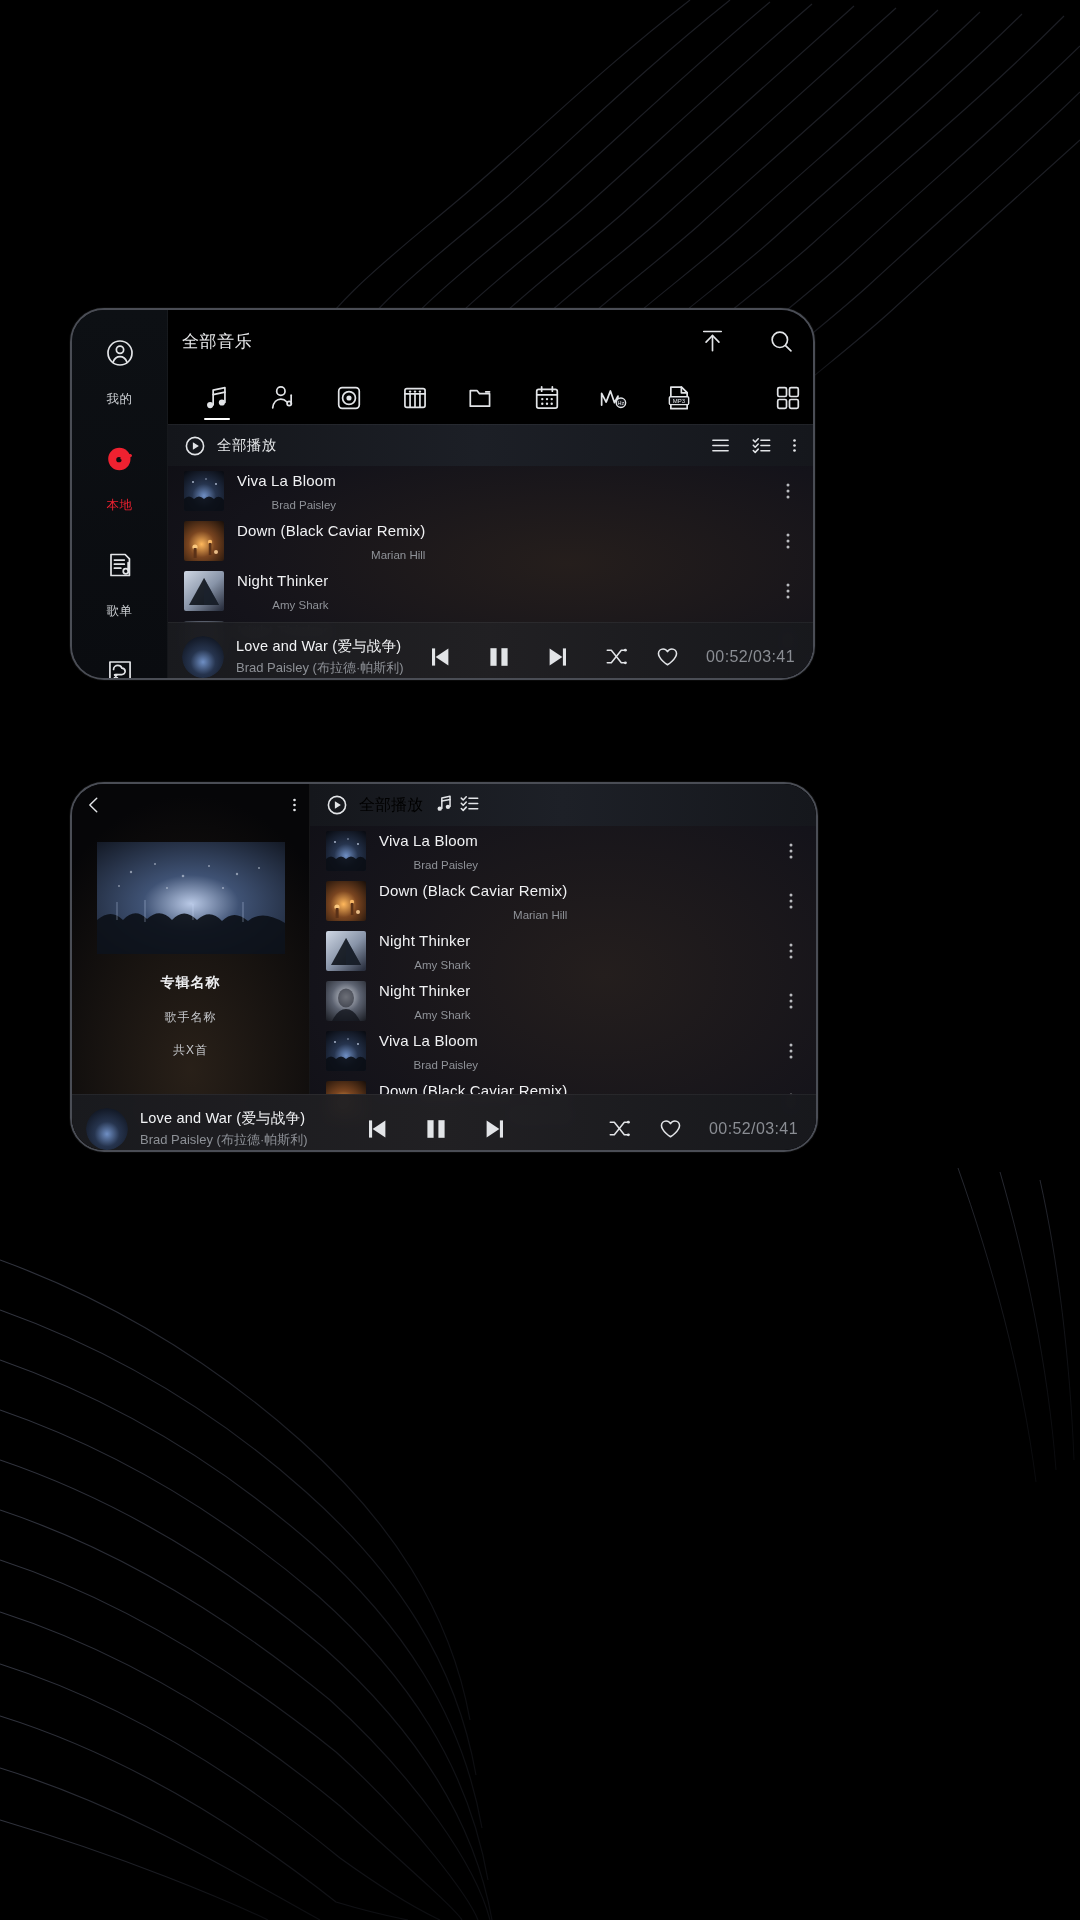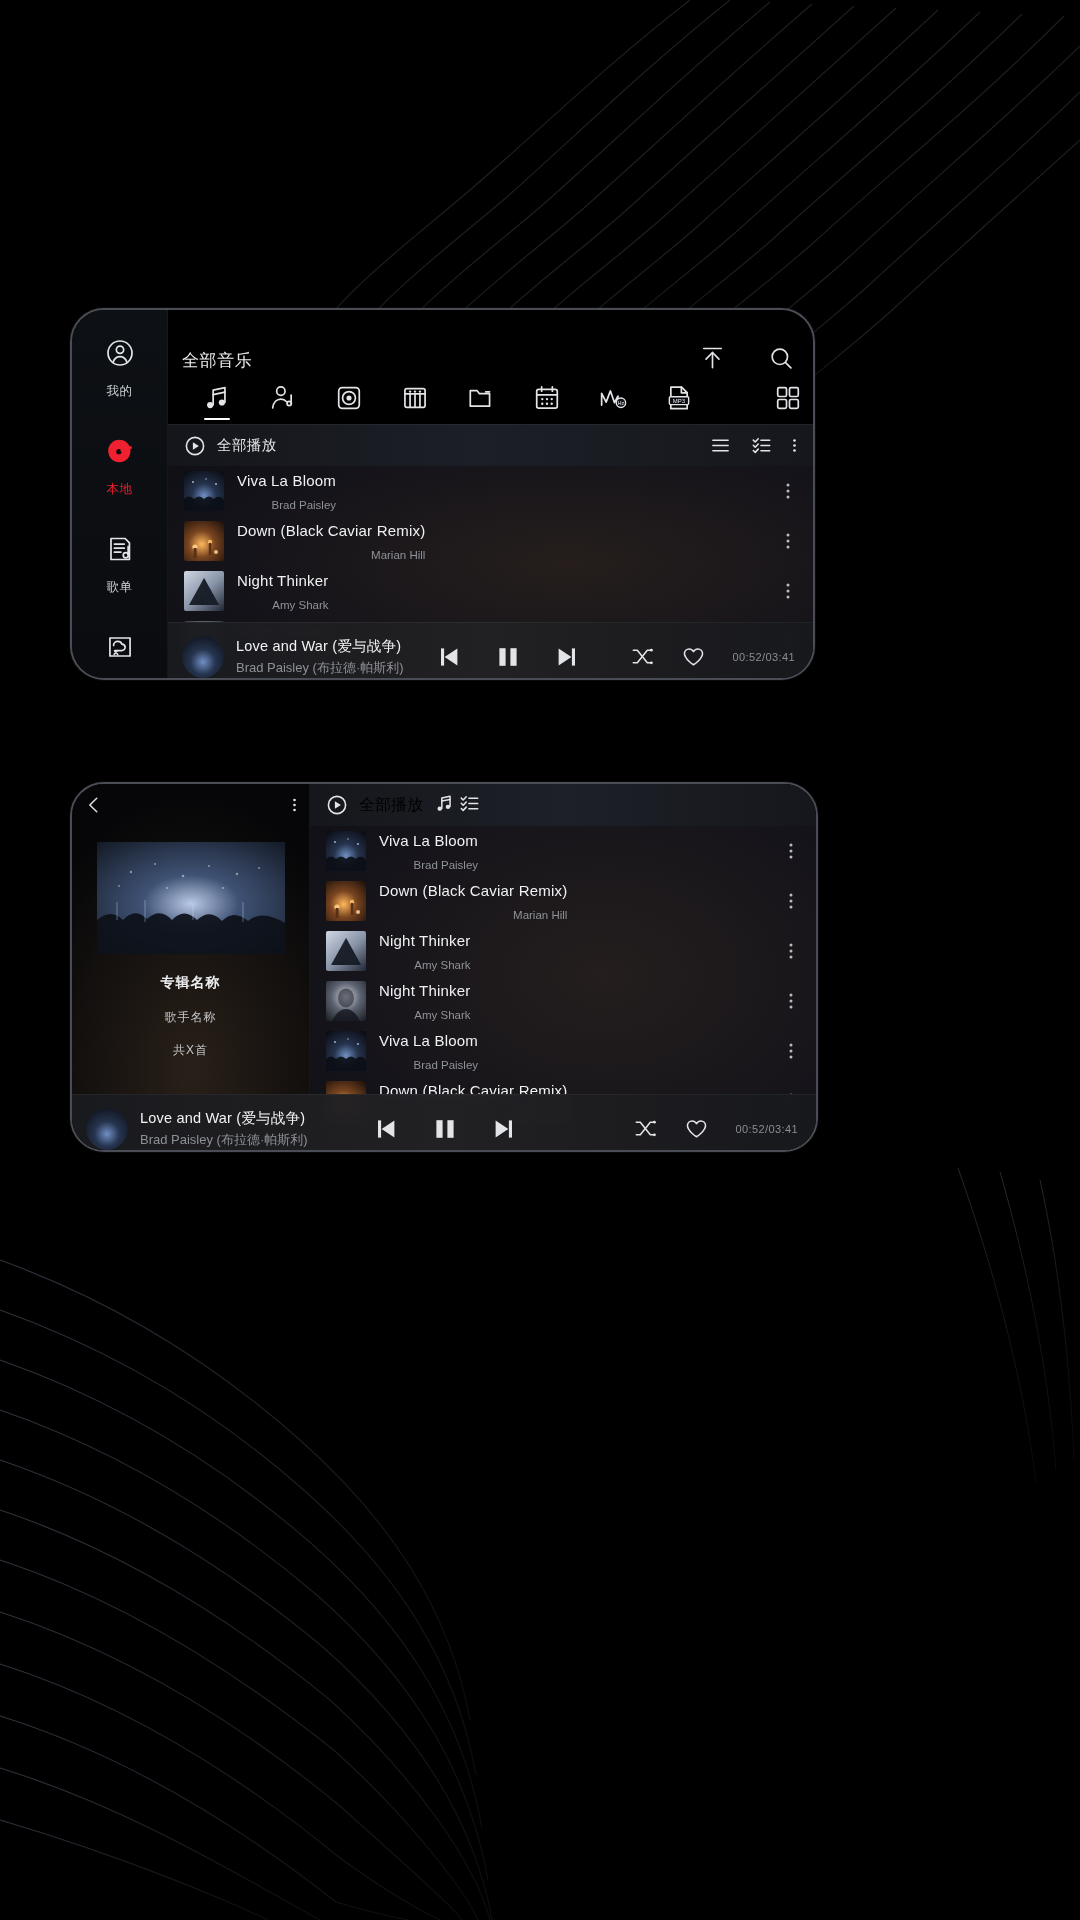--- a/index.html
+++ b/index.html
@@ -29,30 +29,30 @@
   .screen { position: absolute; inset: 0; display: flex; overflow: hidden; border-radius: 32px; }
 
   
   .rail {
     width: 96px; flex: 0 0 96px; height: 100%;
     background: linear-gradient(180deg, #0d1014 0%, #0a0c10 100%);
     display: flex; flex-direction: column; align-items: center;
     padding-top: 28px; gap: 36px;
     border-right: 1px solid rgba(255,255,255,0.045);
   }
-  .rail-item { display: flex; flex-direction: column; align-items: center; gap: 15px; cursor: pointer; }
+  .rail-item { display: flex; flex-direction: column; align-items: center; gap: 23px; cursor: pointer; }
   .rail-item .lbl { font-size: 12.5px; color: #cfd2d6; letter-spacing: .5px; }
   .rail-item.active .lbl { color: #ef2130; }
   .rail-ico { width: 30px; height: 30px; display: block; }
 
   
   .main { flex: 1; display: flex; flex-direction: column; min-width: 0; position: relative; background: #000; }
 
   .topbar {
-    height: 62px; flex: 0 0 62px; display: flex; align-items: flex-end;
+    height: 62px; flex: 0 0 62px; display: flex; align-items: center;
     padding: 0 18px 0 14px; gap: 28px;
   }
   .page-title { font-size: 17px; color: #e9eaec; letter-spacing: .6px; }
   .spacer { flex: 1; }
   .topbar-ico { width: 27px; height: 27px; cursor: pointer; margin-left: 14px; }
 
   .tabrow {
     height: 52px; flex: 0 0 52px; display: flex; align-items: center;
     padding-left: 16px; padding-right: 10px; gap: 0; position: relative;
   }
@@ -93,21 +93,21 @@
     backdrop-filter: blur(6px);
     border-top: 1px solid rgba(255,255,255,0.05);
   }
   .pl-art { width: 42px; height: 42px; flex: 0 0 42px; border-radius: 50%; overflow: hidden; position: relative; }
   .pl-meta { display: flex; flex-direction: column; gap: 3px; min-width: 0; }
   .pl-title { font-size: 14.5px; color: #f2f3f5; white-space: nowrap; letter-spacing: .2px; }
   .pl-artist { font-size: 13px; color: #8d9096; white-space: nowrap; }
   .pl-controls { display: flex; align-items: center; gap: 30px; margin: 0 auto; }
   .pl-btn { cursor: pointer; display: block; }
   .pl-right { display: flex; align-items: center; gap: 26px; margin-left: auto; }
-  .pl-time { font-size: 11px; color: #8a8d93; letter-spacing: .4px; white-space: nowrap; }
+  .pl-time { font-size: 16px; color: #8a8d93; letter-spacing: .4px; white-space: nowrap; }
 
   
   .p2-left {
     width: 238px; flex: 0 0 238px; position: relative; overflow: hidden;
     background: #0a0a0c; border-right: 1px solid rgba(255,255,255,0.05);
   }
   .p2-left-head { position: absolute; top: 0; left: 0; right: 0; height: 42px;
                   display: flex; align-items: center; padding: 0 12px; z-index: 4; }
   .p2-cover { position: absolute; left: 50%; transform: translateX(-50%); top: 58px;
               width: 188px; height: 112px; overflow: hidden; }

